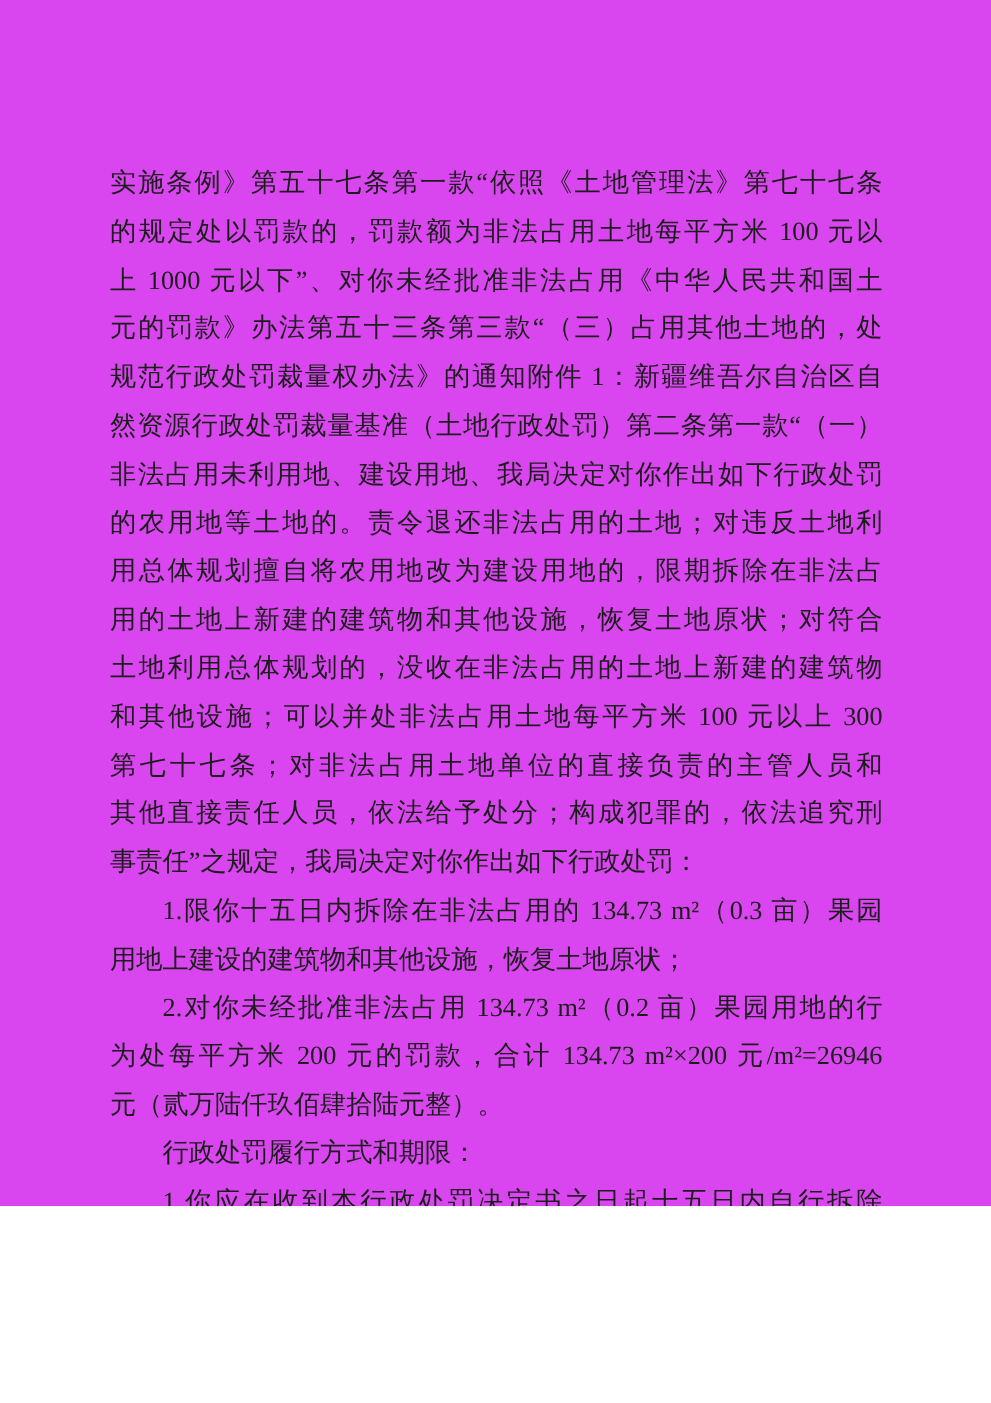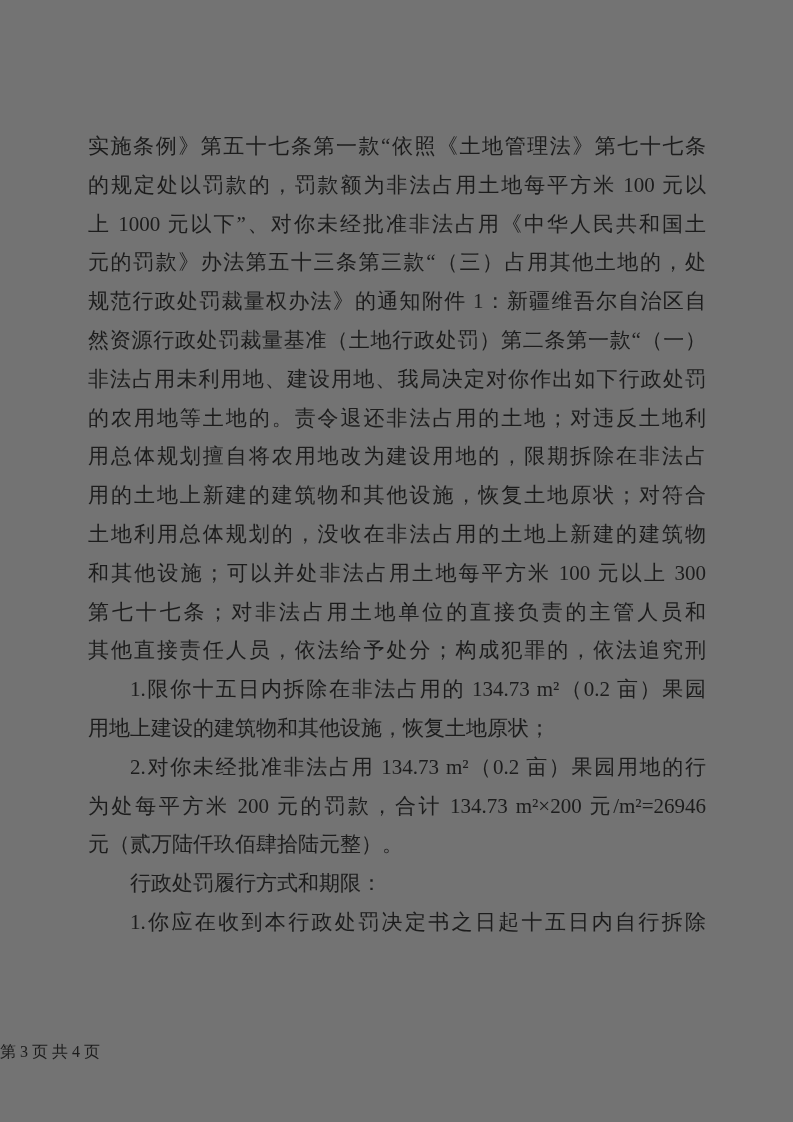--- a/index.html
+++ b/index.html
@@ -3,22 +3,22 @@
 <meta charset="utf-8">
 <style>
   html, body {
     margin: 0;
     padding: 0;
     background: #ffffff;
   }
   .page {
     position: relative;
     width: 793px;
-    height: 1122px;
-    background: #737373;
+    height: 965px;
+    background: #d946ef;
     font-family: "Liberation Serif", "DejaVu Serif", serif;
     color: #1c1c1c;
     overflow: hidden;
   }
   .doc-body {
     position: absolute;
     left: 88px;
     top: 127px;
     width: 618px;
   }
@@ -58,21 +58,22 @@
       <div class="line fill">规范行政处罚裁量权办法》的通知附件 1：新疆维吾尔自治区自</div>
       <div class="line fill">然资源行政处罚裁量基准（土地行政处罚）第二条第一款“（一）</div>
       <div class="line fill">非法占用未利用地、建设用地、我局决定对你作出如下行政处罚</div>
       <div class="line fill">的农用地等土地的。责令退还非法占用的土地；对违反土地利</div>
       <div class="line fill">用总体规划擅自将农用地改为建设用地的，限期拆除在非法占</div>
       <div class="line fill">用的土地上新建的建筑物和其他设施，恢复土地原状；对符合</div>
       <div class="line fill">土地利用总体规划的，没收在非法占用的土地上新建的建筑物</div>
       <div class="line fill">和其他设施；可以并处非法占用土地每平方米 100 元以上 300</div>
       <div class="line fill">第七十七条；对非法占用土地单位的直接负责的主管人员和</div>
       <div class="line fill">其他直接责任人员，依法给予处分；构成犯罪的，依法追究刑</div>
-      <div class="line indent fill">1.限你十五日内拆除在非法占用的 134.73 m²（0.2 亩）果园</div>
+      <div class="line">事责任”之规定，我局决定对你作出如下行政处罚：</div>
+      <div class="line indent fill">1.限你十五日内拆除在非法占用的 134.73 m²（0.3 亩）果园</div>
       <div class="line">用地上建设的建筑物和其他设施，恢复土地原状；</div>
       <div class="line indent fill">2.对你未经批准非法占用 134.73 m²（0.2 亩）果园用地的行</div>
       <div class="line fill">为处每平方米 200 元的罚款，合计 134.73 m²×200 元/m²=26946</div>
       <div class="line">元（贰万陆仟玖佰肆拾陆元整）。</div>
       <div class="line indent">行政处罚履行方式和期限：</div>
       <div class="line indent fill">1.你应在收到本行政处罚决定书之日起十五日内自行拆除</div>
     </div>
   <div class="page-footer">
     <span>第 3 页 共 4 页</span>
   </div>

